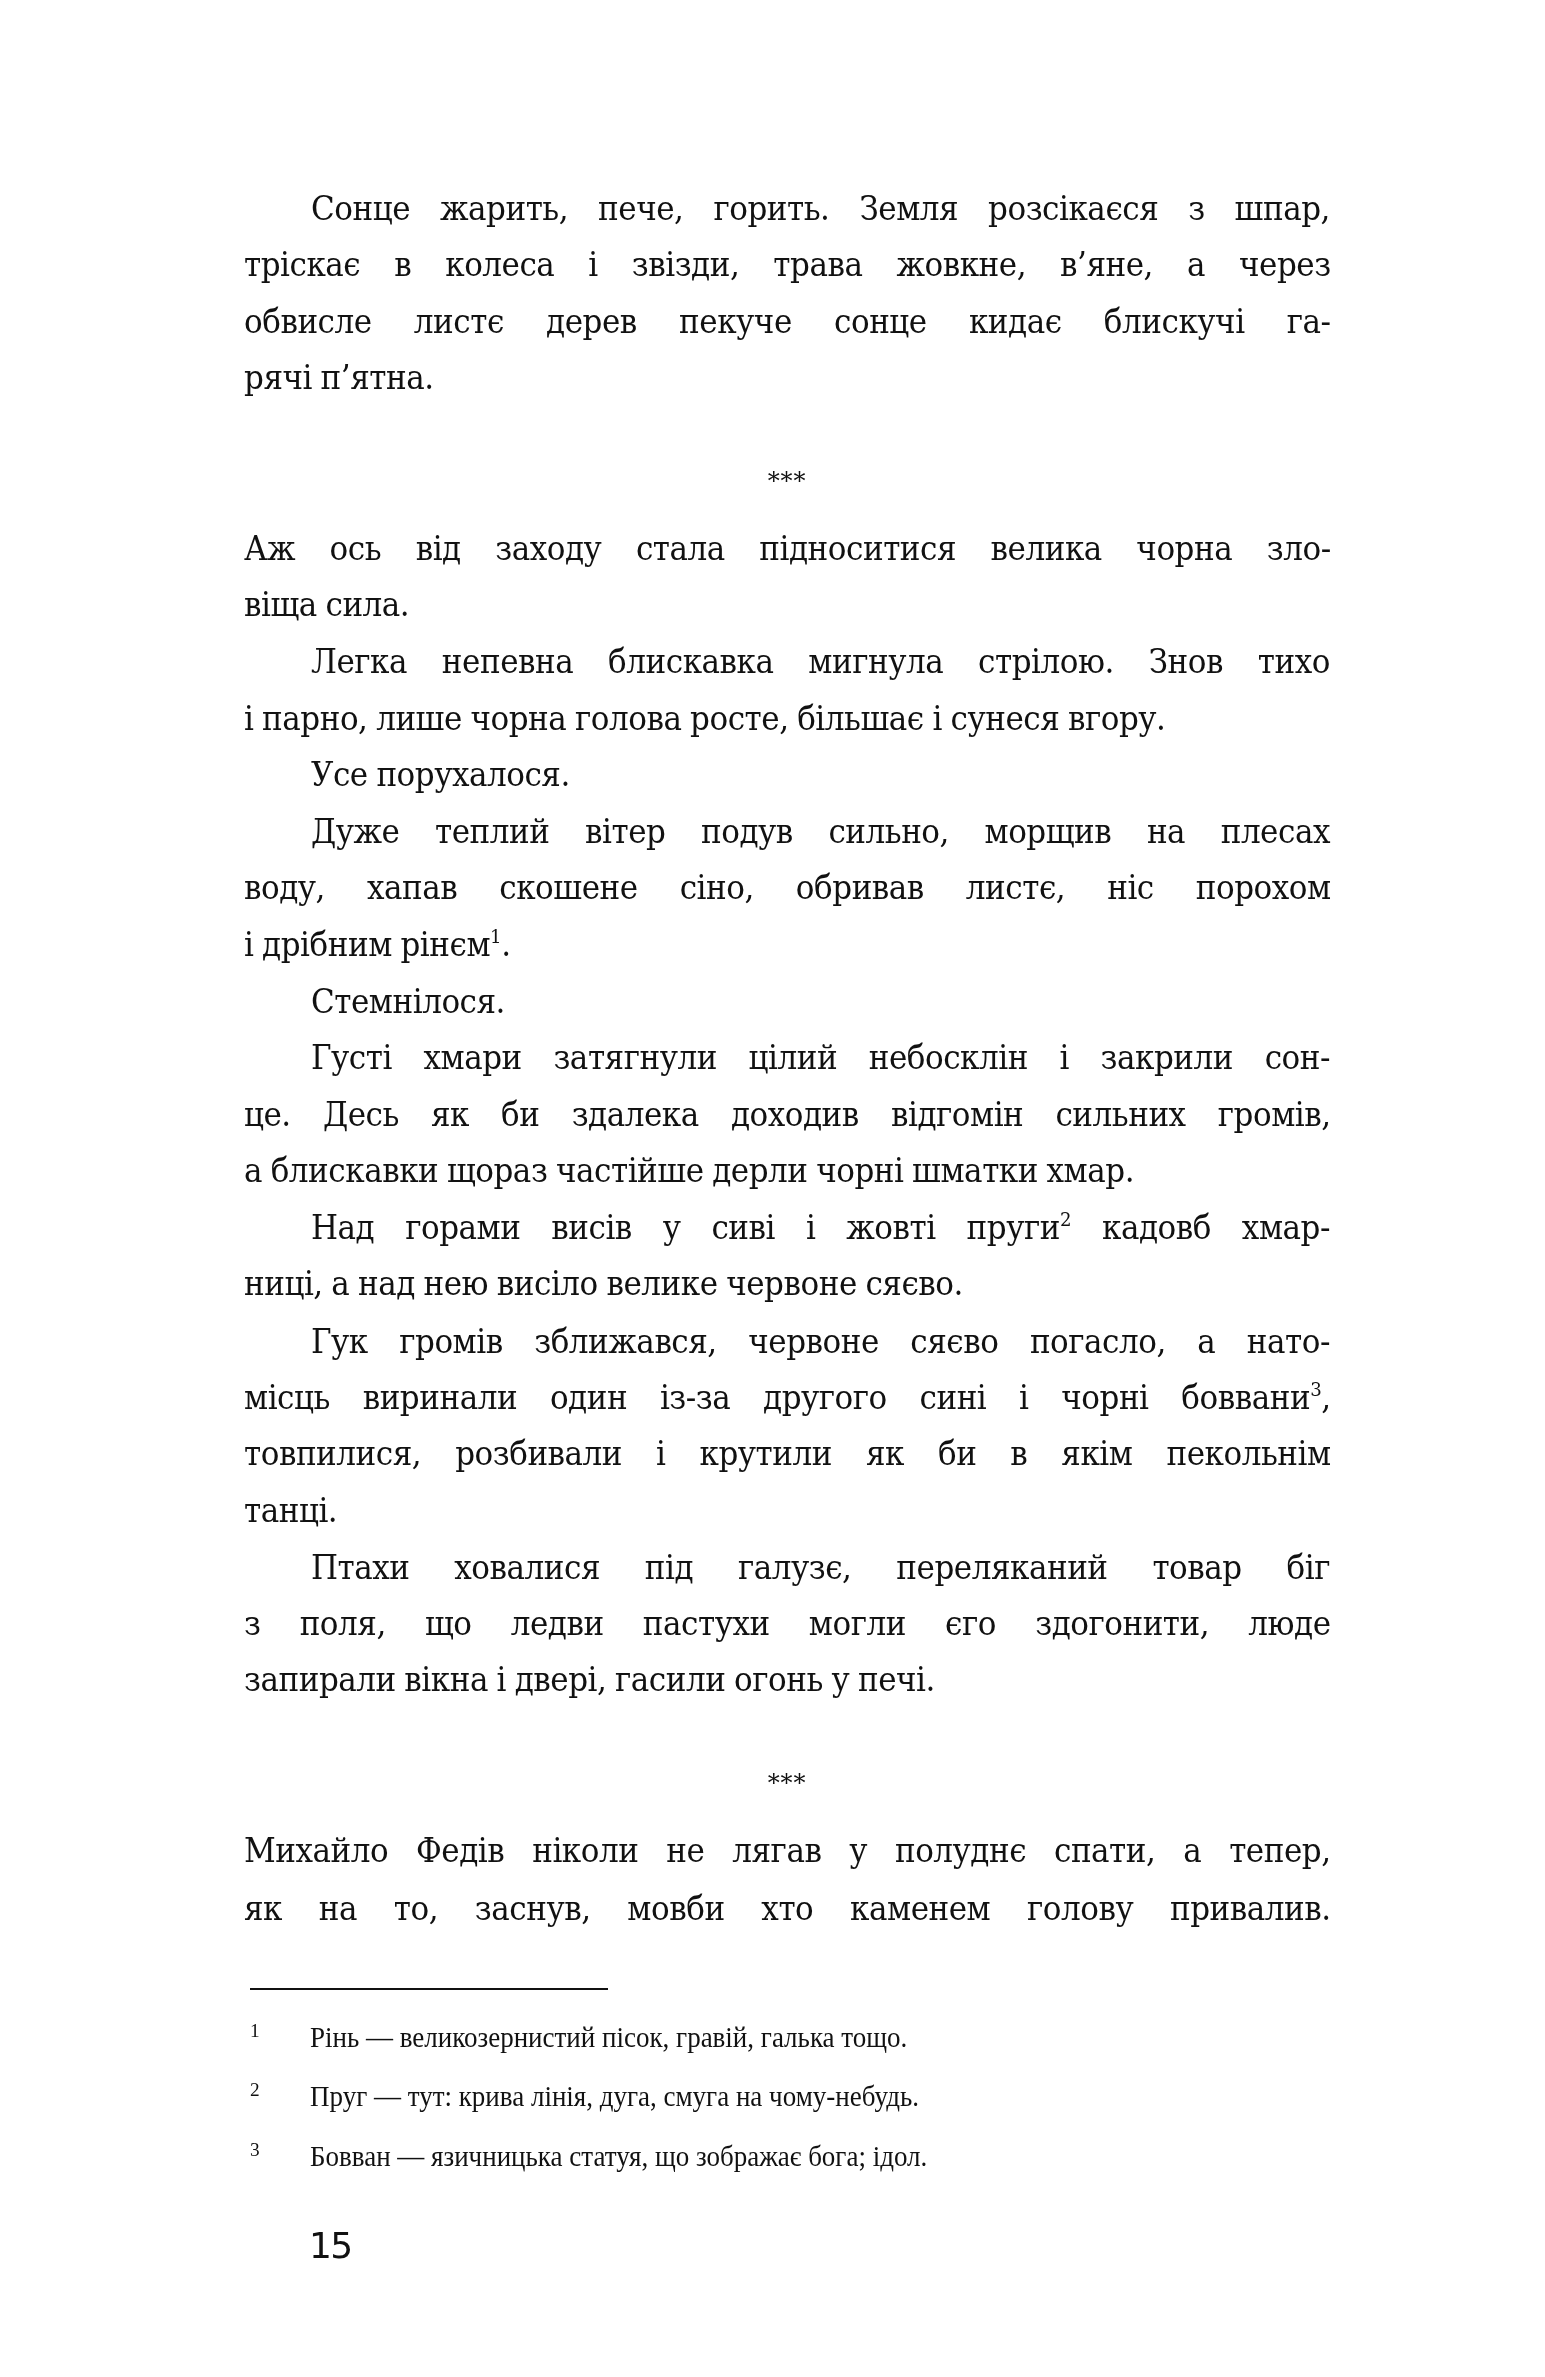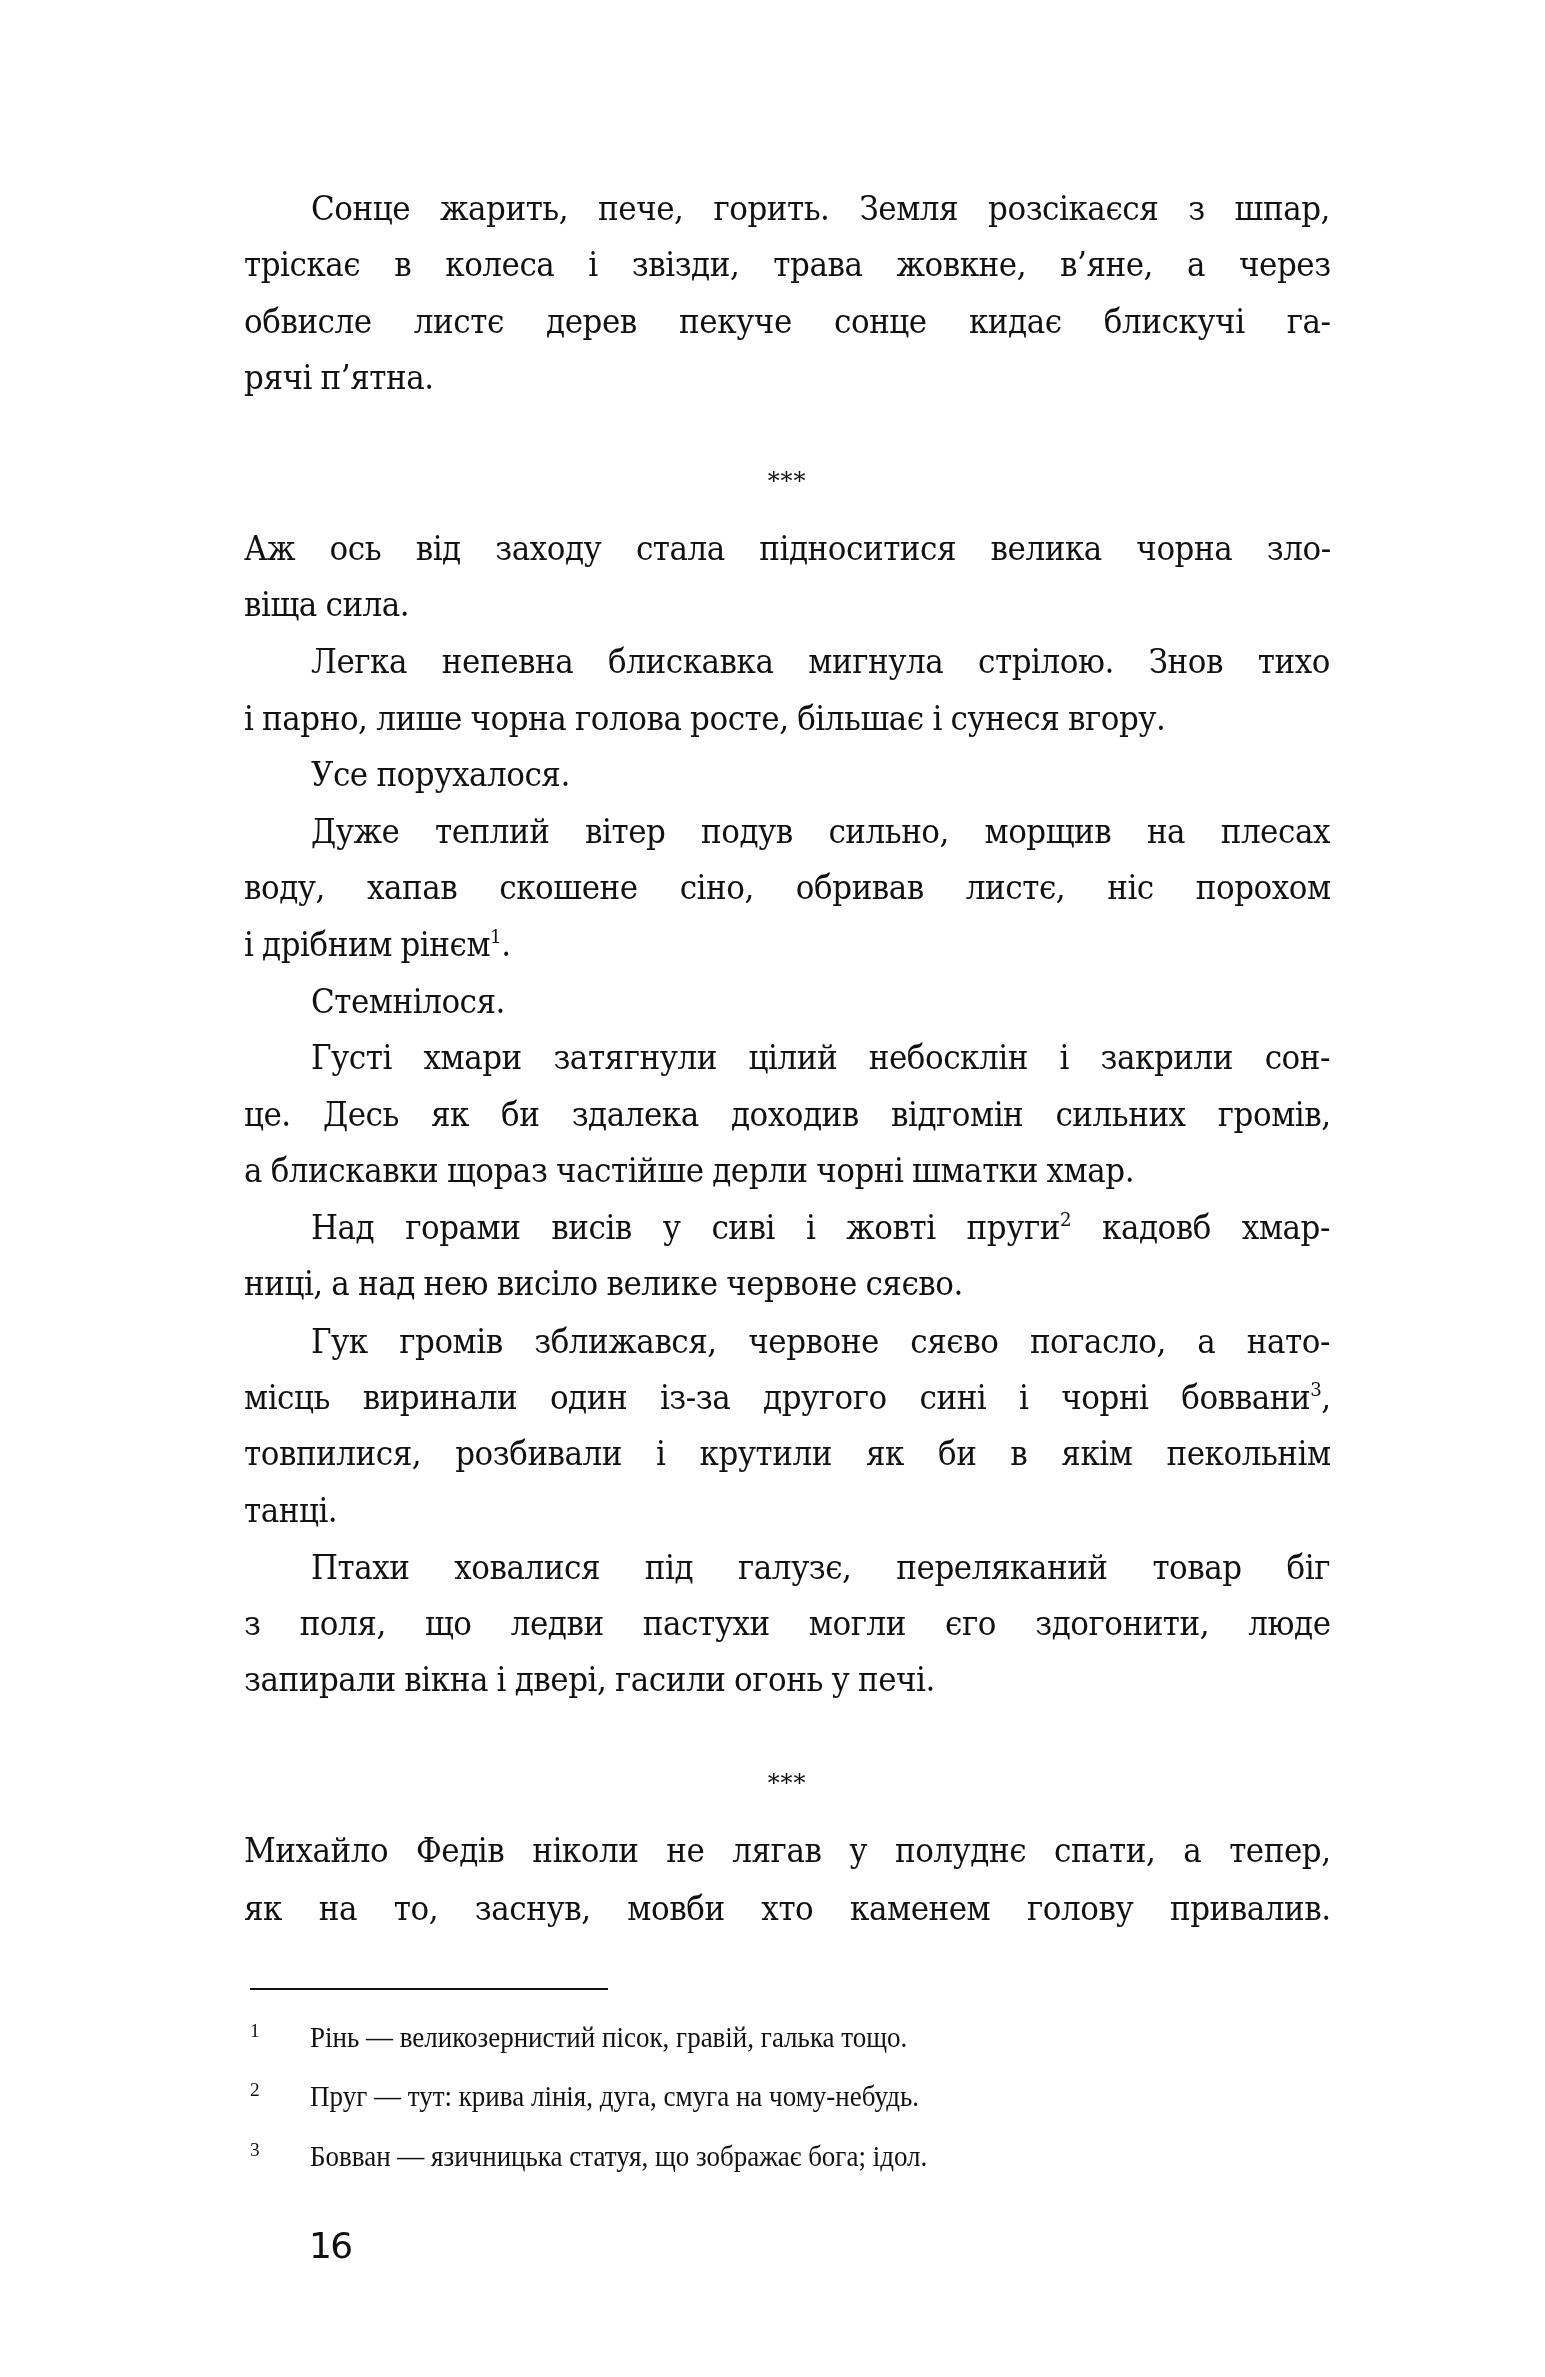--- a/index.html
+++ b/index.html
@@ -155,15 +155,15 @@
   </div>
   <div class="fn" style="top:2076px">
     <span class="fn-num">2</span>
     <span class="fn-text">Пруг — тут: крива лінія, дуга, смуга на чому-небудь.</span>
   </div>
   <div class="fn" style="top:2136px">
     <span class="fn-num">3</span>
     <span class="fn-text">Бовван — язичницька статуя, що зображає бога; ідол.</span>
   </div>
 
-  <div class="page-number">16</div>
+  <div class="page-number">15</div>
 </div>
 
 
 </body></html>

